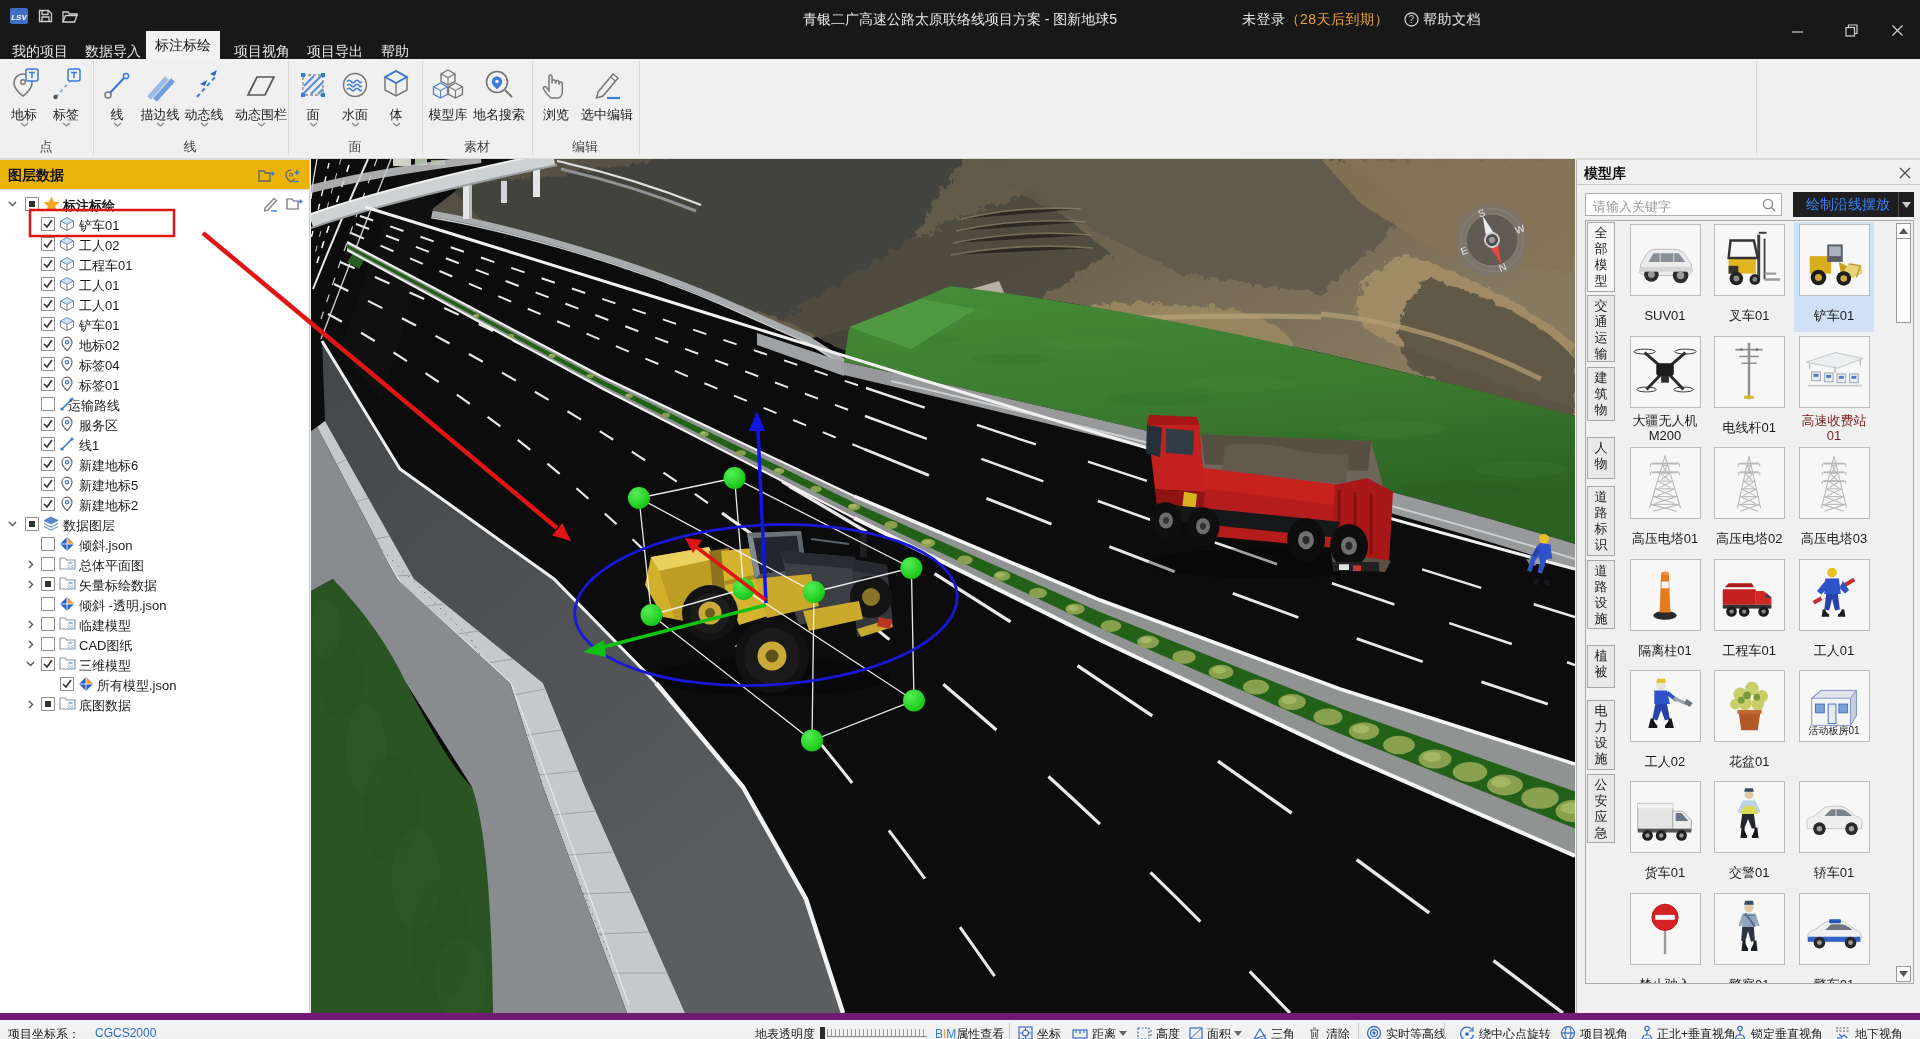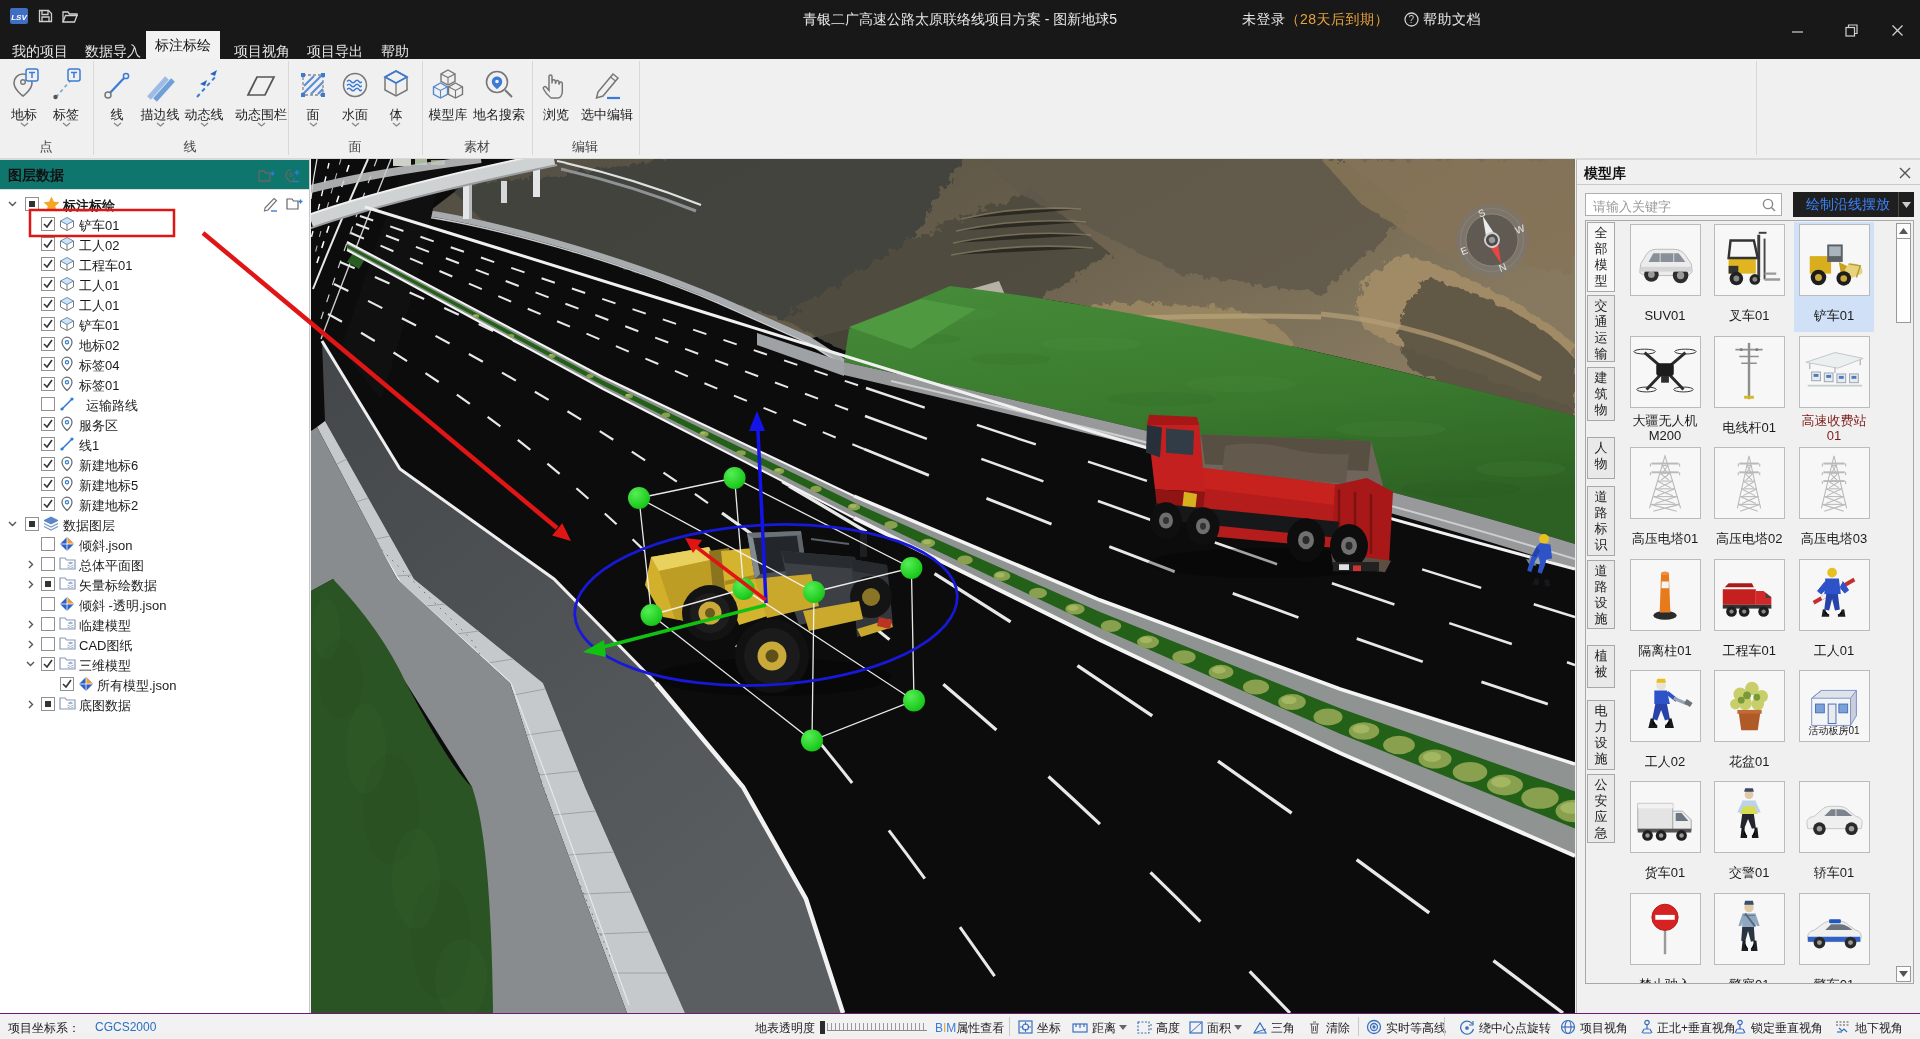--- a/index.html
+++ b/index.html
@@ -13,30 +13,30 @@
 .mi{position:absolute;top:12px;white-space:nowrap}
 #mtab{position:absolute;left:146px;top:0;width:74px;height:28px;background:#f2f2f2;color:#111;text-align:center;line-height:29px}
 #toolbar{position:absolute;left:0;top:59px;width:1920px;height:100px;background:#f0f0f0;border-bottom:1px solid #d9d9d9}
 .tsep{position:absolute;top:2px;height:94px;width:1px;background:#d9d9d9}
 .tbtn{position:absolute;top:8px;text-align:center;color:#1a1a1a;font-size:13px}
 .tbtn svg{display:block;margin:0 auto 3px}
 .tbtn .chev{display:block;margin-top:-2px;height:10px}
 .glabel{position:absolute;top:79px;font-size:13px;color:#444;width:100px;text-align:center}
 
 #leftpanel{position:absolute;left:0;top:159px;width:310px;height:854px;background:#fff;border-right:1px solid #c8c8c8;border-top:1px solid #d9d9d9}
-#lp-head{position:absolute;left:0;top:0;width:309px;height:30px;background:#0f766e;border-bottom:1px solid #ddd}
+#lp-head{position:absolute;left:0;top:0;width:309px;height:30px;background:#eab308;border-bottom:1px solid #ddd}
 #lp-head b{position:absolute;left:8px;top:7px;font-size:14px;color:#111}
 .trow{position:absolute;left:0;width:309px;height:20px;font-size:13px;color:#1a1a1a;white-space:nowrap}
 .trow .cb{position:absolute;top:3px;width:14px;height:14px;border:1px solid #919191;background:#fff}
 .trow .lbl{position:absolute;top:3px}
 .trow svg{position:absolute}
 #viewport{position:absolute;left:311px;top:159px;width:1264px;height:854px;background:#0d0d0d}
 #rightpanel{position:absolute;left:1576px;top:159px;width:344px;height:854px;background:#f0f0f0;border-left:1px solid #b5b5b5;border-top:1px solid #d9d9d9}
 
-#statusbar{position:absolute;left:0;top:1013px;width:1920px;height:20px;background:#f2f2f2;border-top:1px solid #701a75;font-size:12px;color:#222}
+#statusbar{position:absolute;left:0;top:1013px;width:1920px;height:20px;background:#f2f2f2;border-top:7px solid #701a75;font-size:12px;color:#222}
 #statusbar .it{position:absolute;top:6px;white-space:nowrap}
 #statusbar .ssep{position:absolute;top:3px;height:19px;width:1px;background:#c9c9c9}
 
 #overlay{position:absolute;left:0;top:0;width:1920px;height:1039px;pointer-events:none;z-index:50}
 </style></head>
 <body>
 <div id="page">
 <div id="titlebar">
  <svg width="18" height="16" style="position:absolute;left:10px;top:8px">
         <rect width="18" height="16" rx="2" fill="#3f6ec2"></rect>
@@ -316,21 +316,21 @@
           </svg>
           <span class="lbl" style="left:79px;font-weight:normal">标签01</span>
         </div>
 <div class="trow" style="top:234px">
           <span class="cb" style="left:41px"></span>
           <svg width="16" height="16" style="left:59px;top:2px">
             <path d="M3 13L13 3" stroke="#2f7bd9" stroke-width="1.6"></path>
             <circle cx="3" cy="13" r="1.6" fill="#2f7bd9"></circle>
             <circle cx="13" cy="3" r="1.6" fill="#2f7bd9"></circle>
           </svg>
-          <span class="lbl" style="left:86px;font-weight:normal">运输路线</span>
+          <span class="lbl" style="left:68px;font-weight:normal">运输路线</span>
         </div>
 <div class="trow" style="top:254px">
           <span class="cb" style="left:41px">
             <svg width="12" height="12" style="left:0;top:0">
               <path d="M2 6l3 3 5-7" stroke="#333" stroke-width="1.6" fill="none"></path>
             </svg>
           </span>
           <svg width="16" height="16" style="left:59px;top:2px" fill="none">
             <path d="M8 1.2C5.2 1.2 3 3.4 3 6.2 3 9.8 8 14.5 8 14.5s5-4.7 5-8.3c0-2.8-2.2-5-5-5z" stroke="#666" stroke-width="1.2"></path>
             <circle cx="8" cy="6.2" r="1.6" stroke="#2f7bd9" stroke-width="1.2"></circle>

